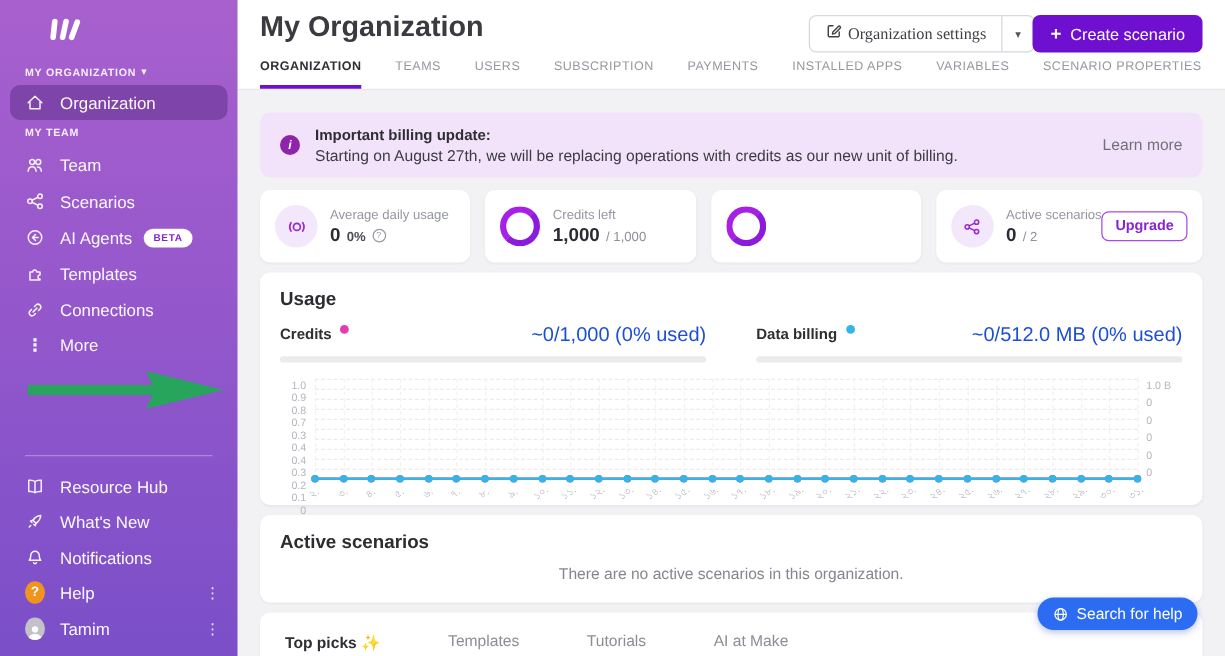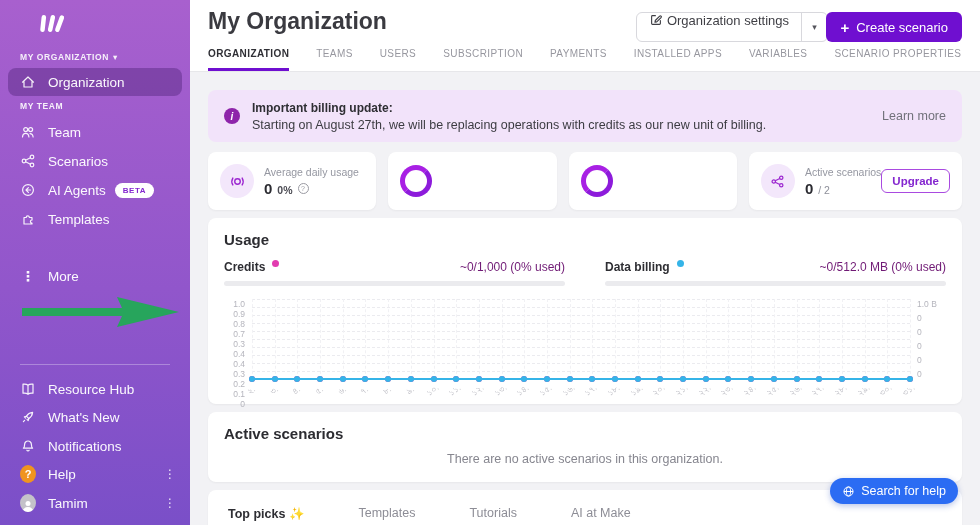--- a/index.html
+++ b/index.html
@@ -27,21 +27,21 @@
 
   
   .green-arrow { position:absolute; left:22px; top:294px; z-index:3; }
 
   
   .header { position:absolute; left:190px; top:0; width:790px; height:72px; background:#fff;
     border-bottom:1px solid #e7e7ea; z-index:1; }
   .page-title { position:absolute; left:18px; top:8px; font-size:23px; color:#3a3a40; }
   .btn-group { position:absolute; right:152px; top:12px; display:flex; height:30px; border:1px solid #d8d8dd;
     border-radius:6px; background:#fff; align-items:stretch; }
-  .btn-settings { display:flex; gap:4px; padding:0 12px; font-size:13px; color:#3f3f45; cursor:pointer; }
+  .btn-settings { display:flex; align-items:center; gap:4px; padding:0 12px; font-size:13px; color:#3f3f45; cursor:pointer;font-family:Liberation Serif, serif; }
   .btn-caret { width:26px; display:flex; align-items:center; justify-content:center; border-left:1px solid #d8d8dd;
     font-size:9px; color:#55555c; cursor:pointer; }
   .btn-create { position:absolute; right:18px; top:12px; height:30px; display:flex; align-items:center; gap:7px;
     background:#6f0fd0; color:#fff; font-size:13px; border:none; border-radius:6px; padding:0 14px; cursor:pointer; }
   .btn-create .plus { font-size:15px; font-weight:bold; }
   .tabs { position:absolute; left:18px; bottom:0; display:flex; gap:27px; }
   .tab { font-size:10px; letter-spacing:.4px; color:#97979f; padding-bottom:9px; cursor:pointer; }
   .tab.active { color:#2f2f35; font-weight:bold; border-bottom:3px solid #6f0fd0; }
 
   
@@ -72,21 +72,21 @@
     font-weight:bold; border-radius:6px; padding:5px 10px; cursor:pointer; }
 
   .usage-card { position:absolute; left:208px; top:218px; width:754px; height:186px; background:#fff;
     border-radius:8px; box-shadow:0 1px 2px rgba(30,30,40,.05); padding:13px 16px; }
   .card-title { font-size:15px; font-weight:bold; color:#2c2c31; }
   .usage-cols { display:flex; gap:40px; margin-top:12px; }
   .usage-col { flex:1; }
   .usage-col-head { display:flex; align-items:flex-start; }
   .usage-col-label { font-size:12px; font-weight:bold; color:#2e2e33; }
   .legend-dot { width:7px; height:7px; border-radius:50%; margin-left:7px; }
-  .usage-summary { margin-left:auto; font-size:12px; color:#701a75; }
+  .usage-summary { margin-left:auto; font-size:16px; color:#1d4ed8; }
   .usage-bar { margin-top:7px; height:5px; border-radius:3px; background:#ebebee; }
 
   .chart { display:flex; margin-top:13px; }
   .yaxis { display:flex; flex-direction:column; justify-content:space-between; height:80px; font-size:8.5px; color:#b5b5bd; }
   .yaxis.left { width:28px; align-items:flex-end; padding-right:7px; }
   .yaxis.right { width:36px; align-items:flex-start; padding-left:7px; }
   .plot-wrap { flex:1; }
   .plot { position:relative; height:80px; }
   .hgrid { position:absolute; left:0; right:0; border-top:1px dashed #ebebef; }
   .vgrid { position:absolute; top:0; bottom:0; border-left:1px dashed #f1f1f4; }
@@ -177,20 +177,28 @@
 
     <div class="nav-row" style="top:205px">
       <span class="icon">
         <svg width="16" height="16" viewBox="0 0 16 16" fill="none" stroke="rgba(255,255,255,.92)" stroke-width="1.2" stroke-linejoin="round">
           <path d="M4 6.5h2.2a1.6 1.6 0 1 1 3.2 0H12V9a1.6 1.6 0 1 0 0 3.2V13H4z"></path>
           </svg>
       </span>
       <span>Templates</span>
     </div>
 
+    <div class="nav-row" style="top:234px">
+      <span class="icon">
+        <svg width="16" height="16" viewBox="0 0 16 16" fill="none" stroke="rgba(255,255,255,.92)" stroke-width="1.2" stroke-linecap="round">
+          <path d="M6.5 9.5l3-3M7.6 5.2 9 3.8a2.3 2.3 0 0 1 3.2 3.2l-1.4 1.4M8.4 10.8 7 12.2a2.3 2.3 0 0 1-3.2-3.2l1.4-1.4"></path>
+          </svg>
+      </span>
+      <span>Connections</span>
+    </div>
 
     <div class="nav-row" style="top:262px">
       <span class="icon more-dots">⋮</span>
       <span>More</span>
     </div>
 
     <div class="side-divider"></div>
 
     <div class="nav-row" style="top:375px">
       <span class="icon">
@@ -310,20 +318,27 @@
           <span class="stat-secondary dark">0%</span>
           <span class="q-icon">
               <span>?</span>
             </span>
         </div>
       </div>
     </div>
 
     <div class="stat-card">
       <span class="donut"></span>
+      <div>
+        <div class="stat-label">Credits left</div>
+        <div class="stat-value-row">
+          <span class="stat-value">1,000</span>
+          <span class="stat-secondary">/ 1,000</span>
+        </div>
+      </div>
     </div>
 
     <div class="stat-card">
       <span class="donut"></span>
     </div>
 
     <div class="stat-card">
       <span class="stat-icon-circle">
         <svg width="15" height="15" viewBox="0 0 16 16" fill="none" stroke="#9c27d0" stroke-width="1.3">
           <circle cx="4" cy="8" r="1.8"></circle>

